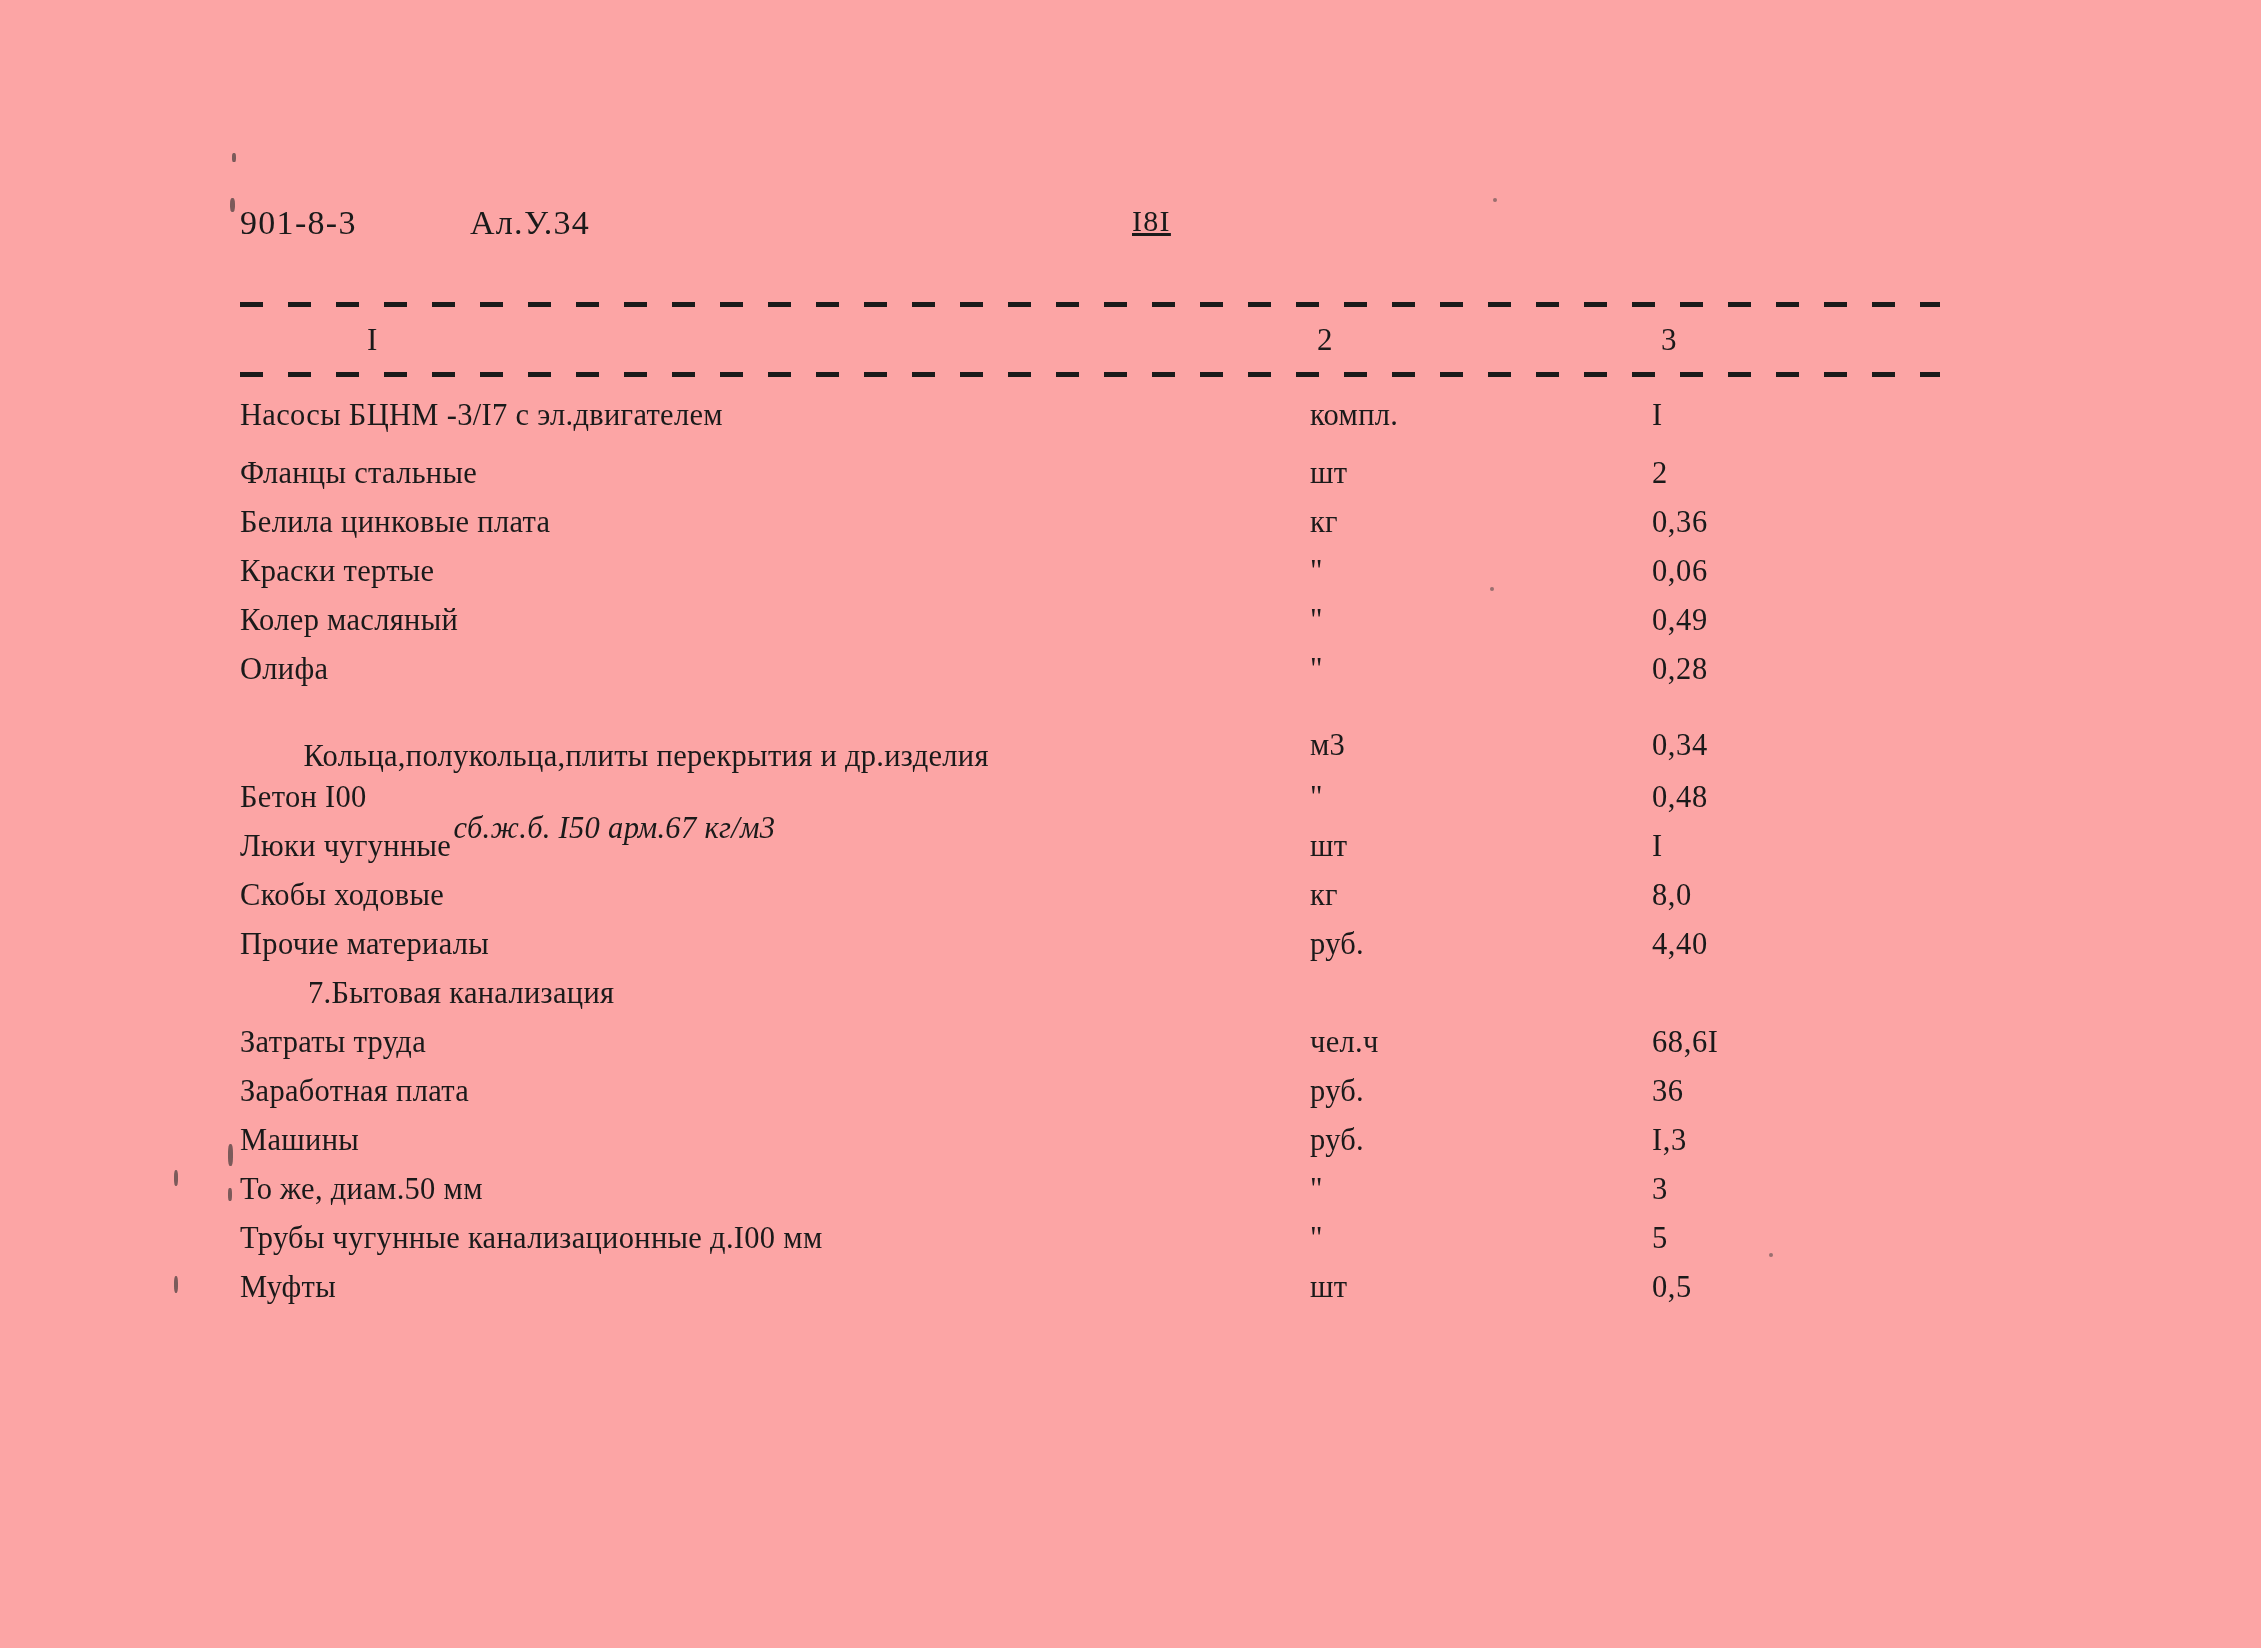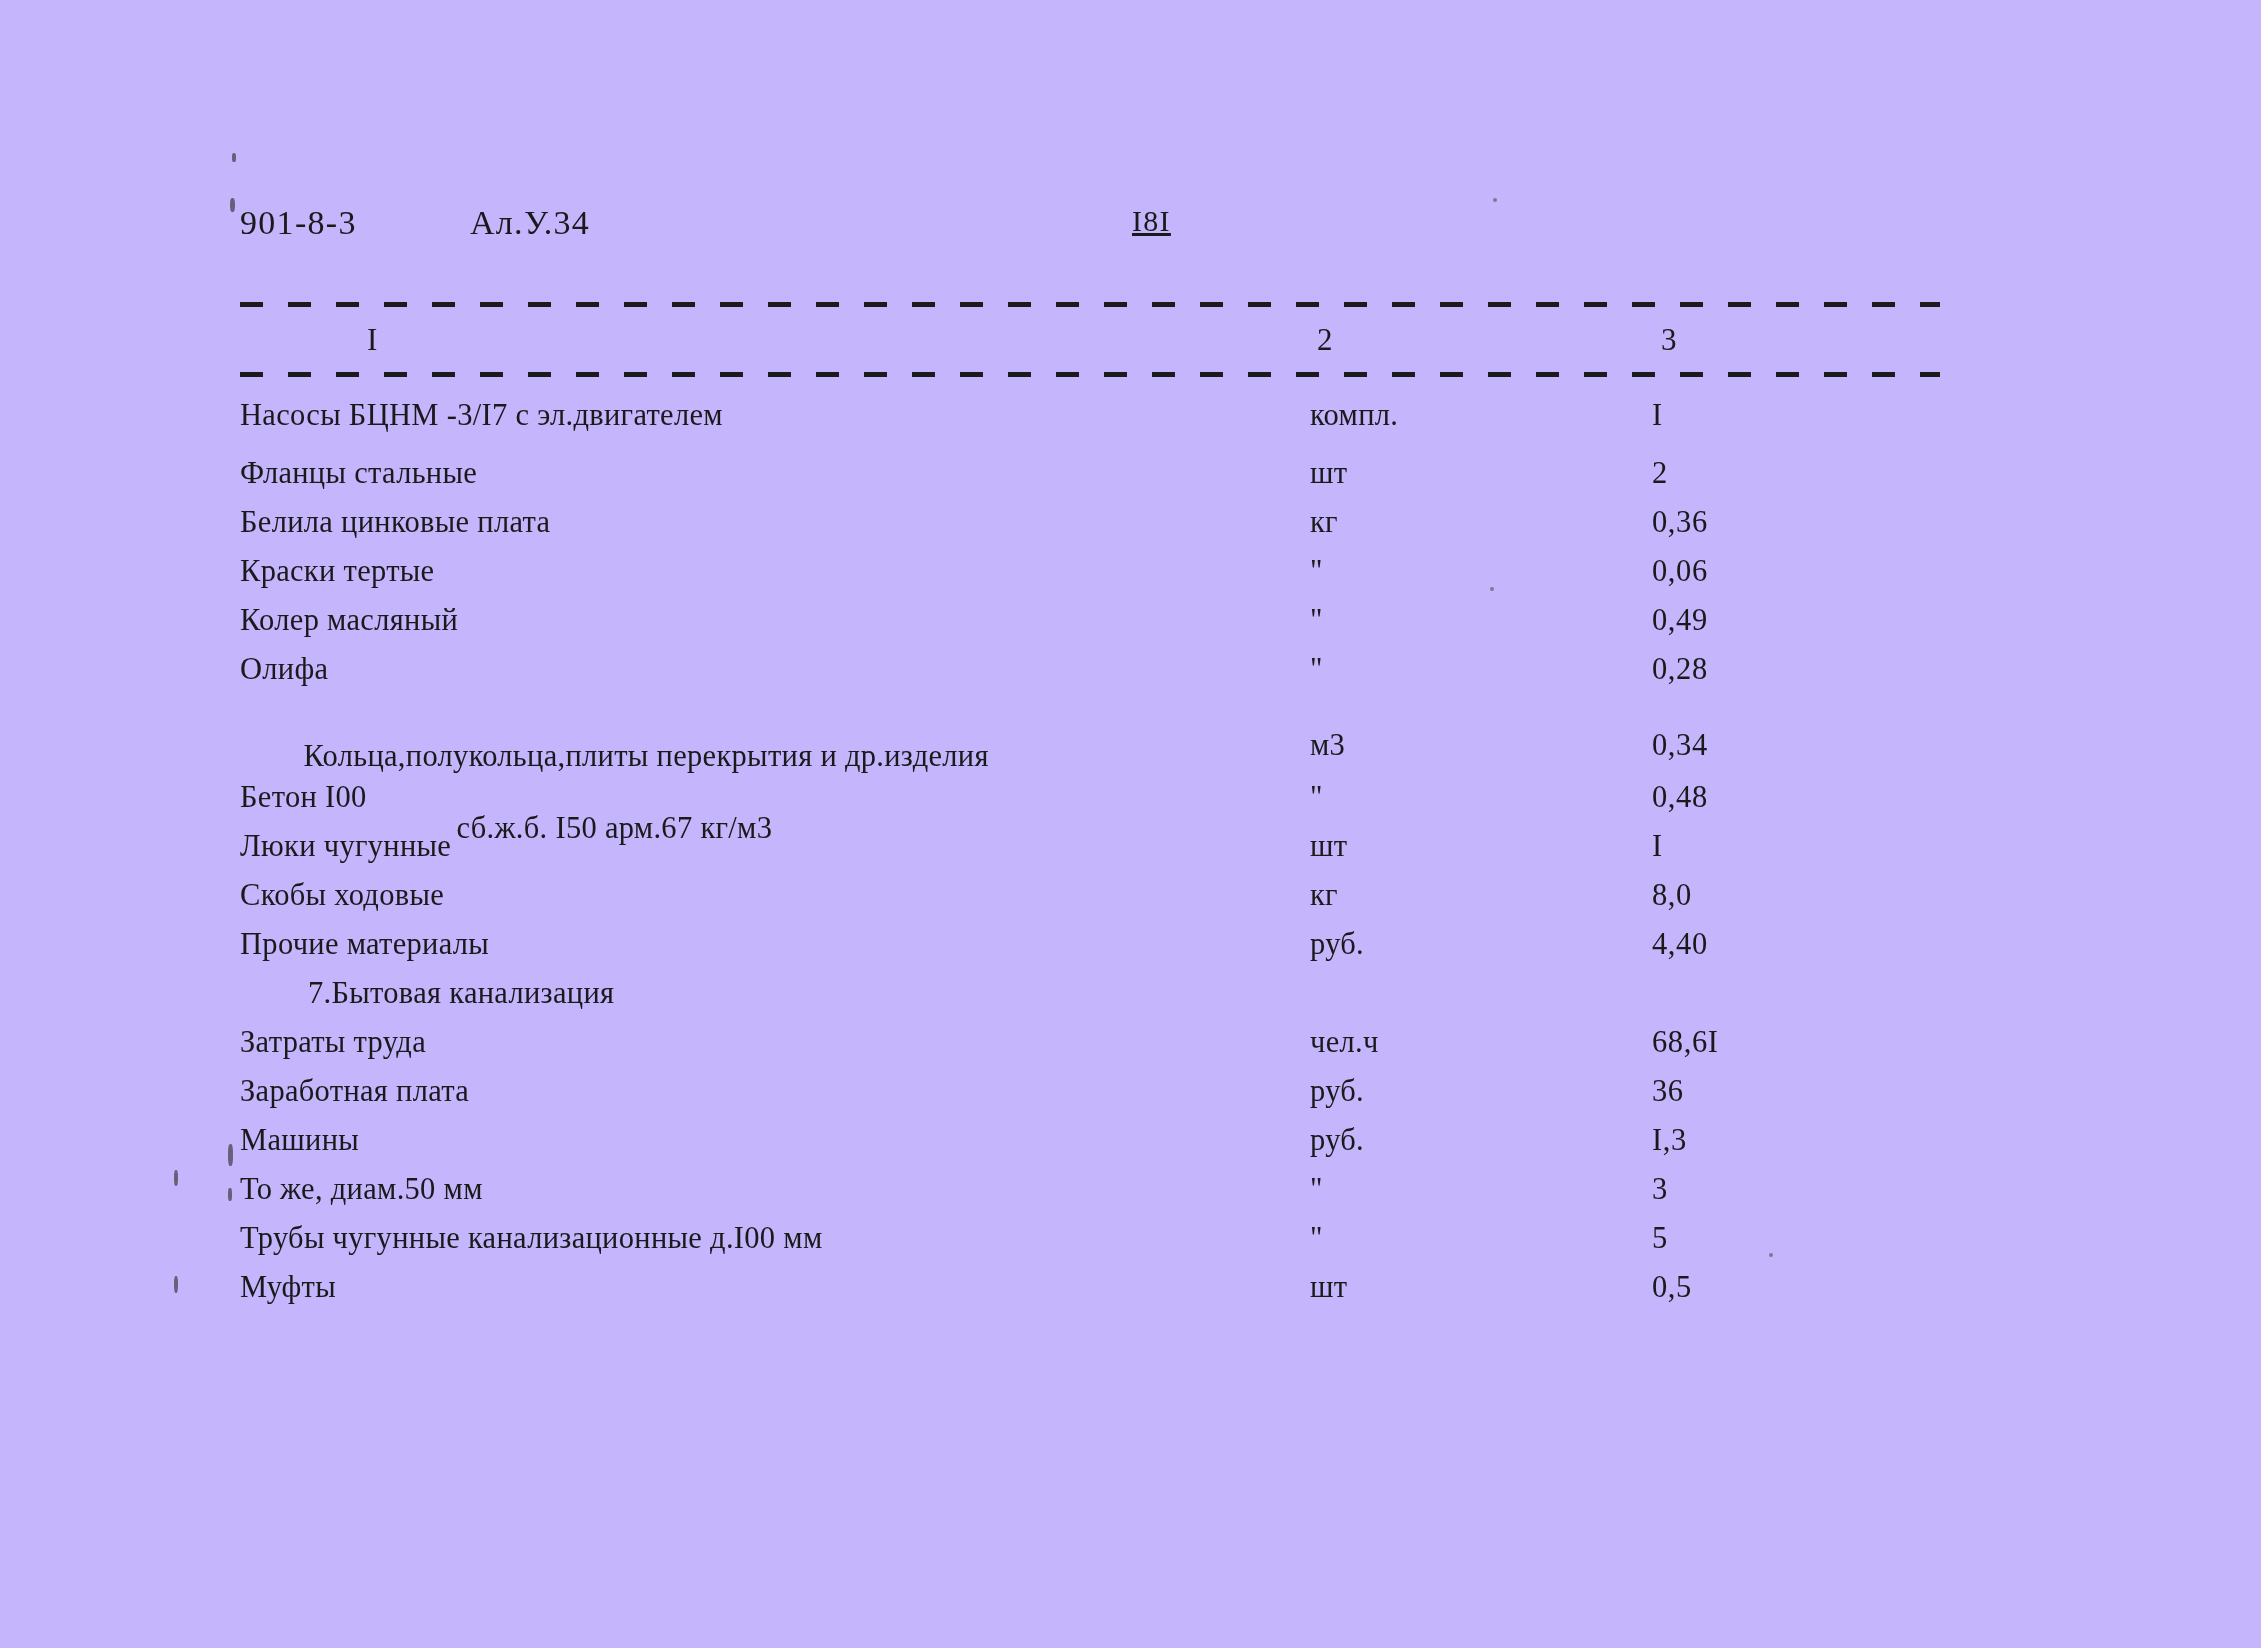--- a/index.html
+++ b/index.html
@@ -13,21 +13,21 @@
     font-family: "Liberation Serif", "DejaVu Serif", serif;
     color: #1a1a1a;
     position: relative;
     overflow: hidden;
   }
 
   
   #page {
     position: absolute;
     inset: 0;
-    background: #c4b5fd;
+    background: #fca5a5;
   }
 
   
   .speck {
     position: absolute;
     background: #2b2b2b;
     opacity: .62;
     border-radius: 40%;
   }
 
@@ -118,20 +118,21 @@
     left: 0;
     top: 0;
     font-size: 30.5px;
     line-height: 38px;
     letter-spacing: 0.3px;
     white-space: pre;
   }
   .c-name .l2 {
     display: block;
     margin-top: -3.9px;
+    font-style: italic;
   }
   .c-name.indent { left: 68px; }
 
   .c-unit {
     position: absolute;
     left: 1070px;
     top: 0;
     font-size: 30.5px;
     line-height: 38px;
     letter-spacing: 0.3px;

